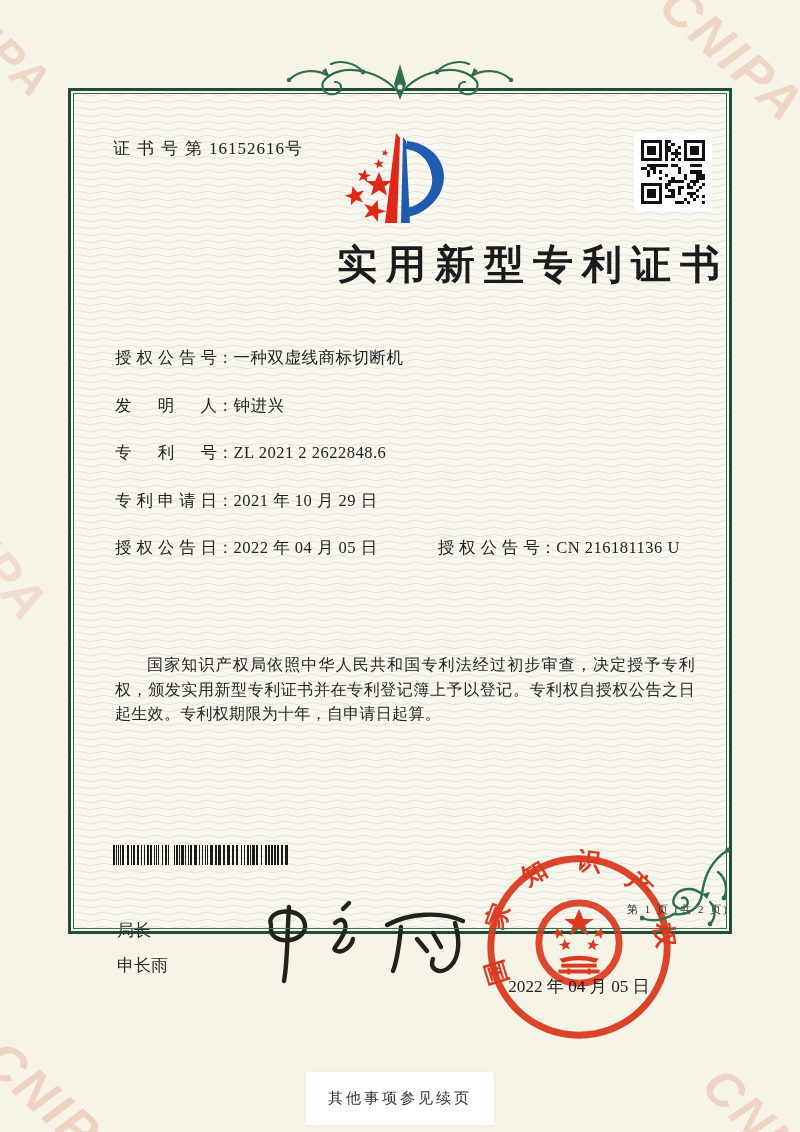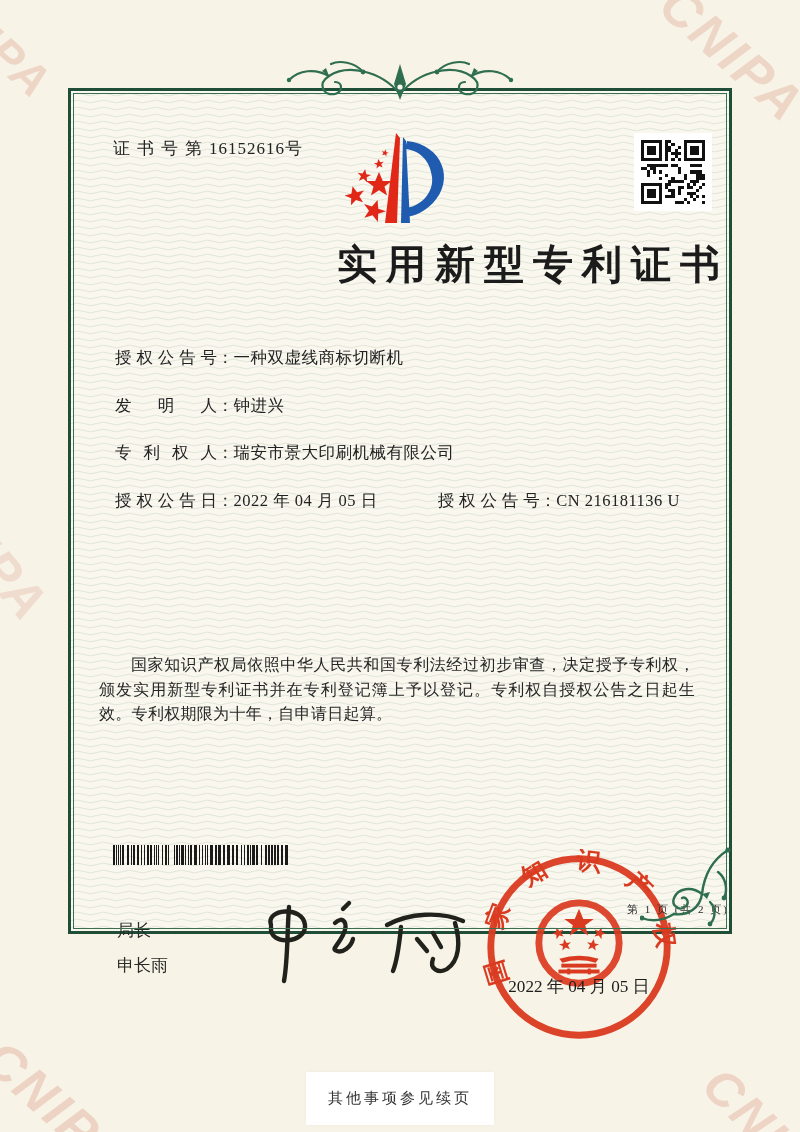--- a/index.html
+++ b/index.html
@@ -60,21 +60,21 @@
   .cert-title{
     position:absolute;left:0;top:146px;width:100%;
     text-align:right;font-size:40px;font-weight:bold;
     letter-spacing:9px;color:#1b1b1b;
   }
   .fields{position:absolute;left:44px;top:254px;right:26px;font-size:16.5px;}
   .frow{margin-bottom:21.5px;line-height:26px;white-space:nowrap;}
   .flabel{display:inline-block;width:102px;text-align:justify;text-align-last:justify;}
   .fvalue{letter-spacing:.5px;}
   .grant-pair{margin-left:60px;}
-  .paras{position:absolute;left:28px;top:562px;right:34px;
+  .paras{position:absolute;left:44px;top:562px;right:34px;
     font-size:16px;line-height:24.5px;text-align:justify;letter-spacing:.3px;color:#262626;}
   .paras p{text-indent:2em;}
   .barcode{position:absolute;left:42px;top:754px;width:180px;height:20px;}
   .barcode svg{width:100%;height:100%;display:block;}
   .officer{position:absolute;left:46px;top:822px;font-size:17px;line-height:20px;
     font-family:"Liberation Sans","DejaVu Sans",sans-serif;color:#2a2a26;margin-top:8px;}
   .officer div{margin-bottom:15px;}
   .signature{position:absolute;left:160px;top:806px;width:260px;height:90px;}
   .seal{position:absolute;left:410px;top:758px;width:196px;height:196px;}
   .page-no{position:absolute;left:0;bottom:14px;width:100%;text-align:right;
@@ -376,21 +376,24 @@
       <div class="cert-title">实用新型专利证书</div>
 
       <div class="fields">
         <div class="frow">
           <span class="flabel">授权公告号</span><span>：</span><span class="fvalue">一种双虚线商标切断机</span>
         </div>
         <div class="frow">
           <span class="flabel">发明人</span><span>：</span><span class="fvalue">钟进兴</span>
         </div>
         <div class="frow">
-          <span class="flabel">专利权人</span><span>：</span><span class="fvalue">瑞安市景大印刷机械有限公司</span>
+          <span class="flabel">专利号</span><span>：</span><span class="fvalue">ZL 2021 2 2622848.6</span>
+        </div>
+        <div class="frow">
+          <span class="flabel">专利申请日</span><span>：</span><span class="fvalue">2021 年 10 月 29 日</span>
         </div>
         <div class="frow">
           <span class="flabel">授权公告日</span><span>：</span><span class="fvalue">2022 年 04 月 05 日</span><span class="grant-pair"><span class="flabel">授权公告号</span><span>：</span><span class="fvalue">CN 216181136 U</span></span>
         </div>
       </div>
 
       <div class="paras">
         <p>国家知识产权局依照中华人民共和国专利法经过初步审查，决定授予专利权，颁发实用新型专利证书并在专利登记簿上予以登记。专利权自授权公告之日起生效。专利权期限为十年，自申请日起算。</p>
       </div>
 

